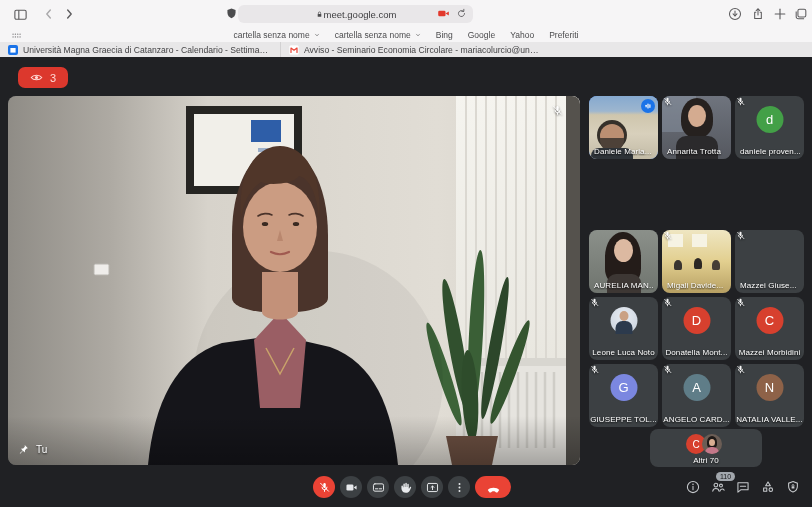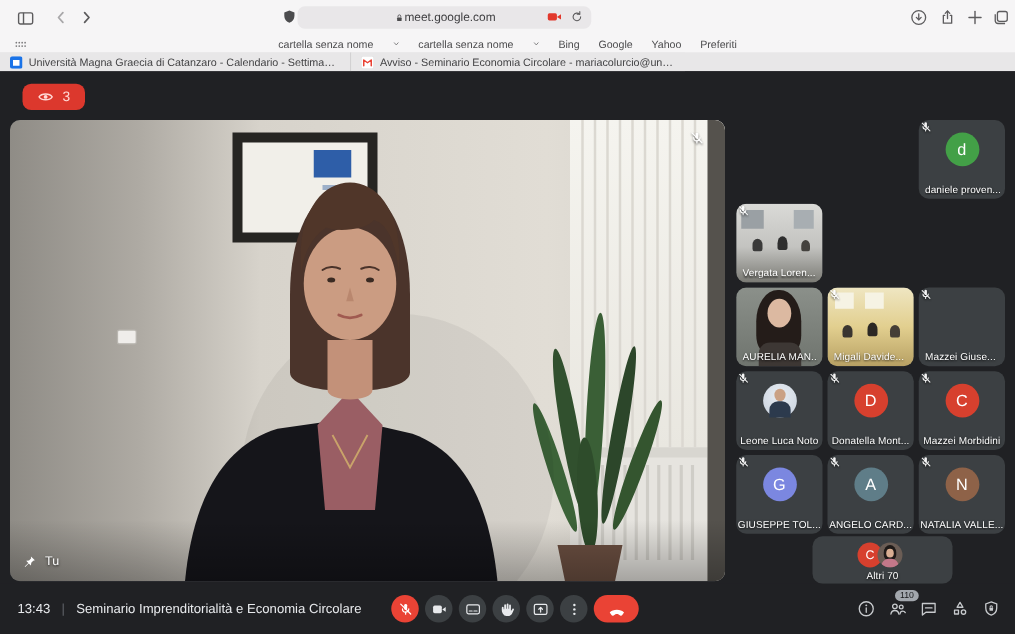--- a/index.html
+++ b/index.html
@@ -8,21 +8,21 @@
   .el{position:absolute;display:block}
 
   
   .toolbar{position:absolute;left:0;top:0;width:812px;height:28px;background:#f6f5f6;border-bottom:1px solid #e4e3e4;}
   .ticon{position:absolute;color:#5d5c5e;cursor:default}
   .addr{position:absolute;left:238px;top:5px;width:235px;height:18px;background:#e9e7e9;border-radius:6px;
     display:flex;align-items:center;justify-content:center;gap:0;font-size:9.5px;color:#3e3e40;}
   .addr .side{position:absolute;right:6px;top:2px;display:flex;gap:6px;align-items:center}
   .bmbar{position:absolute;left:0;top:28px;width:812px;height:14px;background:#f6f5f6;border-bottom:1px solid #e9e8e9;
     display:flex;align-items:center;justify-content:center;gap:15px;font-size:8.5px;color:#4c4c4e;}
-  .bmitem{display:flex;align-items:center;gap:15px;white-space:nowrap}
+  .bmitem{display:flex;align-items:center;gap:4px;white-space:nowrap}
   .tabbar{position:absolute;left:0;top:42px;width:812px;height:15px;background:#e8e7e8;display:flex;}
   .tab{height:15px;display:flex;align-items:center;gap:5px;padding:0 8px;font-size:8.6px;color:#434345;
     border-right:1px solid #d2d1d2;box-sizing:border-box;overflow:hidden;white-space:nowrap;}
   .tab .ttl{overflow:hidden;text-overflow:ellipsis;white-space:nowrap;flex:1 1 auto}
   .tab.active{background:#f7f6f7;}
   .tab.inactive{background:#e8e7e8;}
   .fav{flex:0 0 auto}
 
   
   .stage{position:absolute;left:0;top:57px;width:812px;height:450px;background:#202124;}
@@ -394,43 +394,56 @@
         <use href="#i-micoff"></use>
       </svg>
     <div class="selflabel">
       <svg style="width:11px;height:11px;color:#fff">
           <use href="#i-pin"></use>
         </svg>
       <span>Tu</span>
     </div>
   </div>
 
+  <div class="tile speaking" style="left:589px;top:39px">
+    <div class="sc" style="background:linear-gradient(180deg,#86a9cf 0%,#9db6cf 24%,#cfc6ad 30%,#d8d0bc 60%,#c2bba6 100%)">
+      <i class="el" style="left:8px;top:24px;width:30px;height:30px;border-radius:50%;background:#35302a"></i>
+      <i class="el" style="left:11px;top:28px;width:24px;height:24px;border-radius:50%;background:#bb8f72"></i>
+      <i class="el" style="left:11px;top:42px;width:24px;height:14px;border-radius:0 0 12px 12px;background:#4d4138"></i>
+      <i class="el" style="left:2px;top:52px;width:42px;height:14px;border-radius:8px 8px 0 0;background:#2e3338"></i>
+    </div>
+    <span class="spk">
+        <svg style="width:10px;height:10px;color:#fff">
+          <use href="#i-spkbars"></use>
+        </svg>
+      </span>
+    <span class="tname">Daniele Maria...</span>
+  </div>
+  <div class="tile" style="left:662px;top:39px">
+    <div class="sc" style="background:linear-gradient(180deg,#6f747e 0%,#55585f 100%)">
+      <i class="el" style="left:0;top:0;width:34px;height:36px;background:#8d99a8;opacity:.45"></i>
+      <i class="el" style="left:19px;top:2px;width:32px;height:40px;border-radius:50% 50% 42% 42%;background:#26211f"></i>
+      <i class="el" style="left:26px;top:9px;width:18px;height:22px;border-radius:50%;background:#d4ab90"></i>
+      <i class="el" style="left:14px;top:40px;width:42px;height:23px;border-radius:10px 10px 0 0;background:#2b2a2c"></i>
+    </div>
+    <svg class="mico">
+        <use href="#i-micoff"></use>
+      </svg>
+    <span class="tname">Annarita Trotta</span>
+  </div>
   <div class="tile" style="left:735px;top:39px">
     <span class="avatar" style="background: rgb(67, 160, 71);">
         <span>d</span>
       </span>
     <svg class="mico">
         <use href="#i-micoff"></use>
       </svg>
     <span class="tname">daniele proven...</span>
   </div>
 
-  <div class="tile" style="left:589px;top:106px">
-    <div class="sc" style="background:linear-gradient(180deg,#dadad7 0%,#c3c3c0 55%,#7a7a74 100%)">
-      <i class="el" style="left:4px;top:5px;width:18px;height:15px;background:#9aa0a4"></i>
-      <i class="el" style="left:46px;top:5px;width:16px;height:15px;background:#a8aeb2"></i>
-      <i class="el" style="left:13px;top:28px;width:8px;height:10px;border-radius:50% 50% 20% 20%;background:#3a3a3a"></i>
-      <i class="el" style="left:33px;top:26px;width:8px;height:11px;border-radius:50% 50% 20% 20%;background:#2e2e2e"></i>
-      <i class="el" style="left:52px;top:29px;width:7px;height:9px;border-radius:50% 50% 20% 20%;background:#44423e"></i>
-    </div>
-    <svg class="mico">
-        <use href="#i-micoff"></use>
-      </svg>
-    <span class="tname">Vergata Loren...</span>
-  </div>
 
   <div class="tile" style="left:589px;top:173px">
     <div class="sc" style="background:linear-gradient(180deg,#8b908a 0%,#6f746e 100%)">
       <i class="el" style="left:16px;top:2px;width:36px;height:52px;border-radius:48% 48% 30% 30%;background:#241c19"></i>
       <i class="el" style="left:25px;top:9px;width:19px;height:23px;border-radius:50%;background:#dcb9a1"></i>
       <i class="el" style="left:18px;top:44px;width:34px;height:19px;border-radius:9px 9px 0 0;background:#3d3734"></i>
     </div>
     <span class="tname">AURELIA MAN...</span>
   </div>
   <div class="tile" style="left:662px;top:173px">
@@ -517,25 +530,20 @@
     <span class="oava" style="left:52px;background:#6b5d55;overflow:hidden">
       <i class="el" style="left:5px;top:2px;width:10px;height:12px;border-radius:50% 50% 35% 35%;background:#1f1a18"></i>
       <i class="el" style="left:7px;top:5px;width:6px;height:7px;border-radius:50%;background:#d9ae92"></i>
       <i class="el" style="left:3px;top:13px;width:14px;height:7px;border-radius:6px 6px 0 0;background:#c4788a"></i>
     </span>
     <span class="tname ctr" style="bottom:2px">Altri 70</span>
   </div>
 </div>
 
 <div class="footer">
-  <div class="finfo">
-    <span>13:43</span>
-    <span class="fsep">|</span>
-    <span>Seminario Imprenditorialità e Economia Circolare</span>
-  </div>
   <div class="controls">
     <span class="cbtn red">
         <svg style="width:13px;height:13px">
           <use href="#i-micoff"></use>
         </svg>
       </span>
     <span class="cbtn">
         <svg style="width:13px;height:13px">
           <use href="#i-cam"></use>
         </svg>

